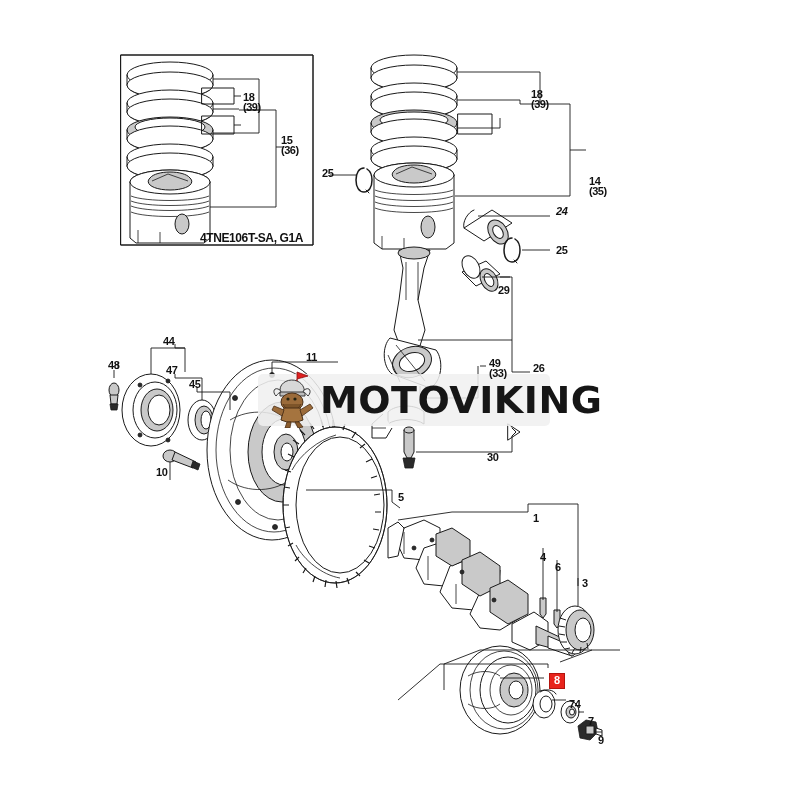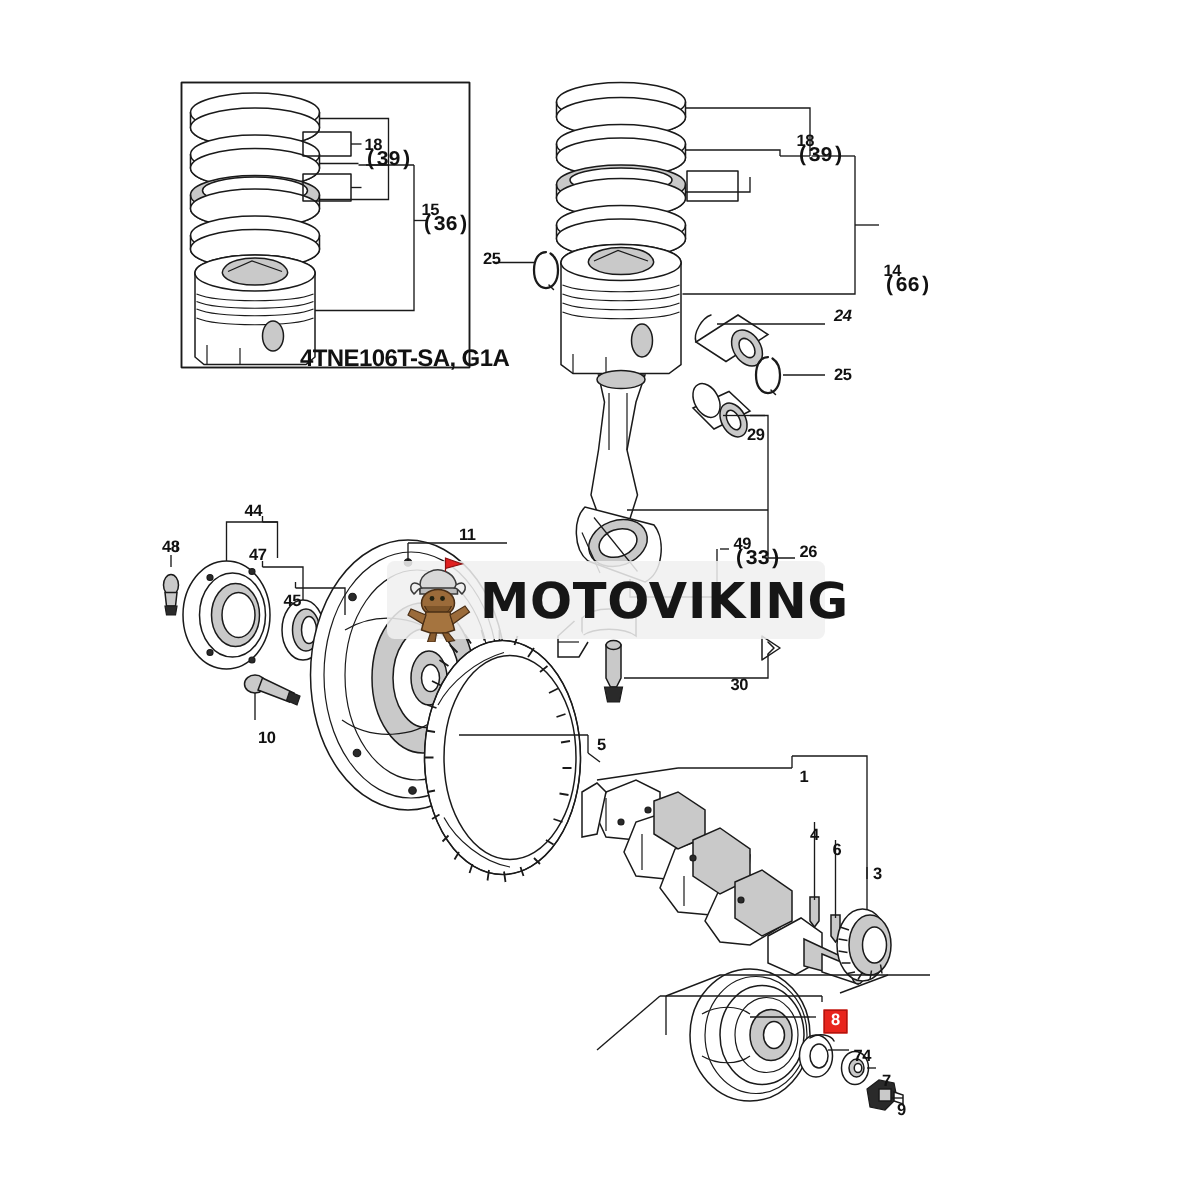--- a/index.html
+++ b/index.html
@@ -19,57 +19,56 @@
     font-size:11px;
     font-weight:700;
     color:#111;
     letter-spacing:-0.3px;
     line-height:10px;
     white-space:nowrap;
     user-select:none;
   }
   .lbl .sub{
     display:block;
-    font-size:14px;
+    font-size:11px;
     font-weight:700;
     letter-spacing:-0.5px;
-    font-family:Liberation Mono, monospace;
   }
   .lbl.red{
     background:#e8241c;
     color:#ffffff;
     border:1px solid #b3140e;
     padding:1px 4px 2px 4px;
     font-size:11px;
     line-height:11px;
   }
   .inset-caption{
     position:absolute;
     font-family:"Liberation Sans", sans-serif;
-    font-size:16px;
+    font-size:12px;
     font-weight:700;
     letter-spacing:-0.4px;
     color:#111;
     white-space:nowrap;
   }
 
   
   #watermark{
     position:absolute;
     left:258px;top:374px;
     width:292px;height:52px;
     background:rgba(240,240,240,0.86);
     border-radius:5px;
     display:flex;align-items:center;
     padding-left:6px;
     box-sizing:border-box;
   }
   #wm-text{
     font-family:"DejaVu Sans", sans-serif;
-    font-size:33px;
+    font-size:38px;
     font-weight:900;
     letter-spacing:0.5px;
     color:#161616;
     margin-left:56px;
     line-height:1;
   }
   #wm-mascot{
     position:absolute;left:6px;top:-4px;width:58px;height:58px;
   }
 </style>
@@ -474,32 +473,32 @@
     <div id="wm-text">MOTOVIKING</div>
   </div>
 
   <div class="inset-caption" style="left:200px; top:231px;">4TNE106T-SA, G1A</div>
 
   <div id="callout-layer">
       <div class="lbl" style="left: 243px; top: 92px;"><span>18</span><span class="sub">(39)</span></div>
       <div class="lbl" style="left: 281px; top: 135px;"><span>15</span><span class="sub">(36)</span></div>
       <div class="lbl" style="left: 322px; top: 168px;"><span>25</span></div>
       <div class="lbl" style="left: 531px; top: 89px;"><span>18</span><span class="sub">(39)</span></div>
-      <div class="lbl" style="left: 589px; top: 136px; margin-top: 40px;"><span>14</span><span class="sub">(66)</span></div>
+      <div class="lbl" style="left: 589px; top: 136px; margin-top: 40px;"><span>14</span><span class="sub">(35)</span></div>
       <div class="lbl" style="left: 556px; top: 206px; font-style: italic;"><span>24</span></div>
       <div class="lbl" style="left: 556px; top: 245px;"><span>25</span></div>
       <div class="lbl" style="left: 487px; top: 285px; margin-left: 11px;"><span>29</span></div>
       <div class="lbl" style="left: 489px; top: 358px;"><span>49</span><span class="sub">(33)</span></div>
       <div class="lbl" style="left: 533px; top: 363px;"><span>26</span></div>
       <div class="lbl" style="left: 487px; top: 452px;"><span>30</span></div>
       <div class="lbl" style="left: 108px; top: 360px; text-align: center;"><span>48</span></div>
       <div class="lbl" style="left: 163px; top: 336px;"><span>44</span></div>
       <div class="lbl" style="left: 166px; top: 365px;"><span>47</span></div>
-      <div class="lbl" style="left: 189px; top: 396px;"><span>45</span></div>
-      <div class="lbl" style="left: 172px; top: 467px; margin-top: 20px;"><span>10</span></div>
+      <div class="lbl" style="left: 189px; top: 379px;"><span>45</span></div>
+      <div class="lbl" style="left: 156px; top: 467px;"><span>10</span></div>
       <div class="lbl" style="left: 306px; top: 352px;"><span>11</span></div>
       <div class="lbl" style="left: 398px; top: 492px;"><span>5</span></div>
       <div class="lbl" style="left: 533px; top: 513px;"><span>1</span></div>
       <div class="lbl" style="left: 540px; top: 552px;"><span>4</span></div>
       <div class="lbl" style="left: 555px; top: 562px;"><span>6</span></div>
       <div class="lbl" style="left: 582px; top: 578px;"><span>3</span></div>
       <div class="lbl red" style="left: 549px; top: 673px;"><span>8</span></div>
       <div class="lbl" style="left: 569px; top: 699px;"><span>74</span></div>
       <div class="lbl" style="left: 588px; top: 716px;"><span>7</span></div>
       <div class="lbl" style="left: 598px; top: 735px;"><span>9</span></div>

